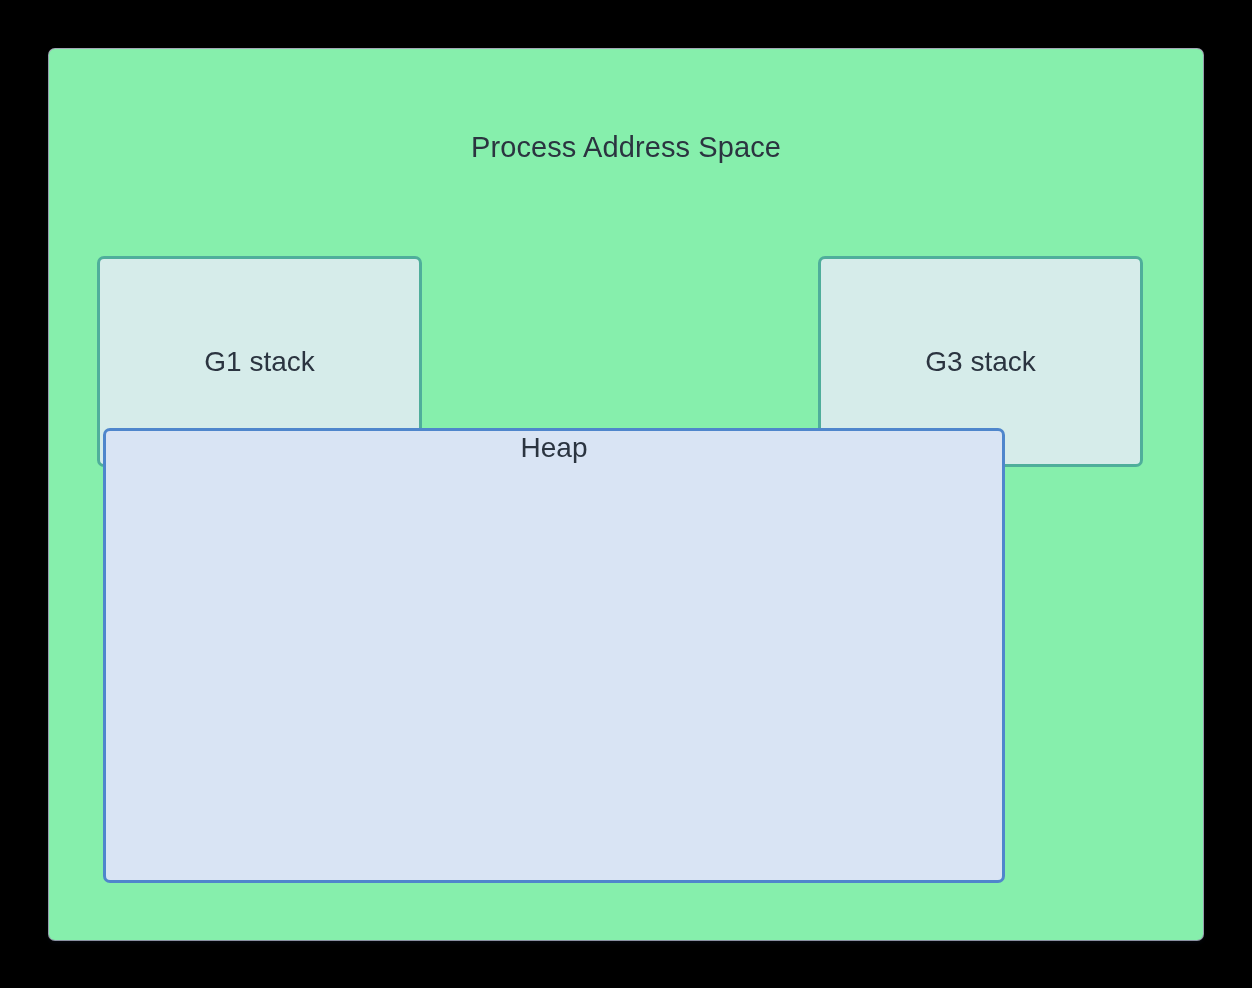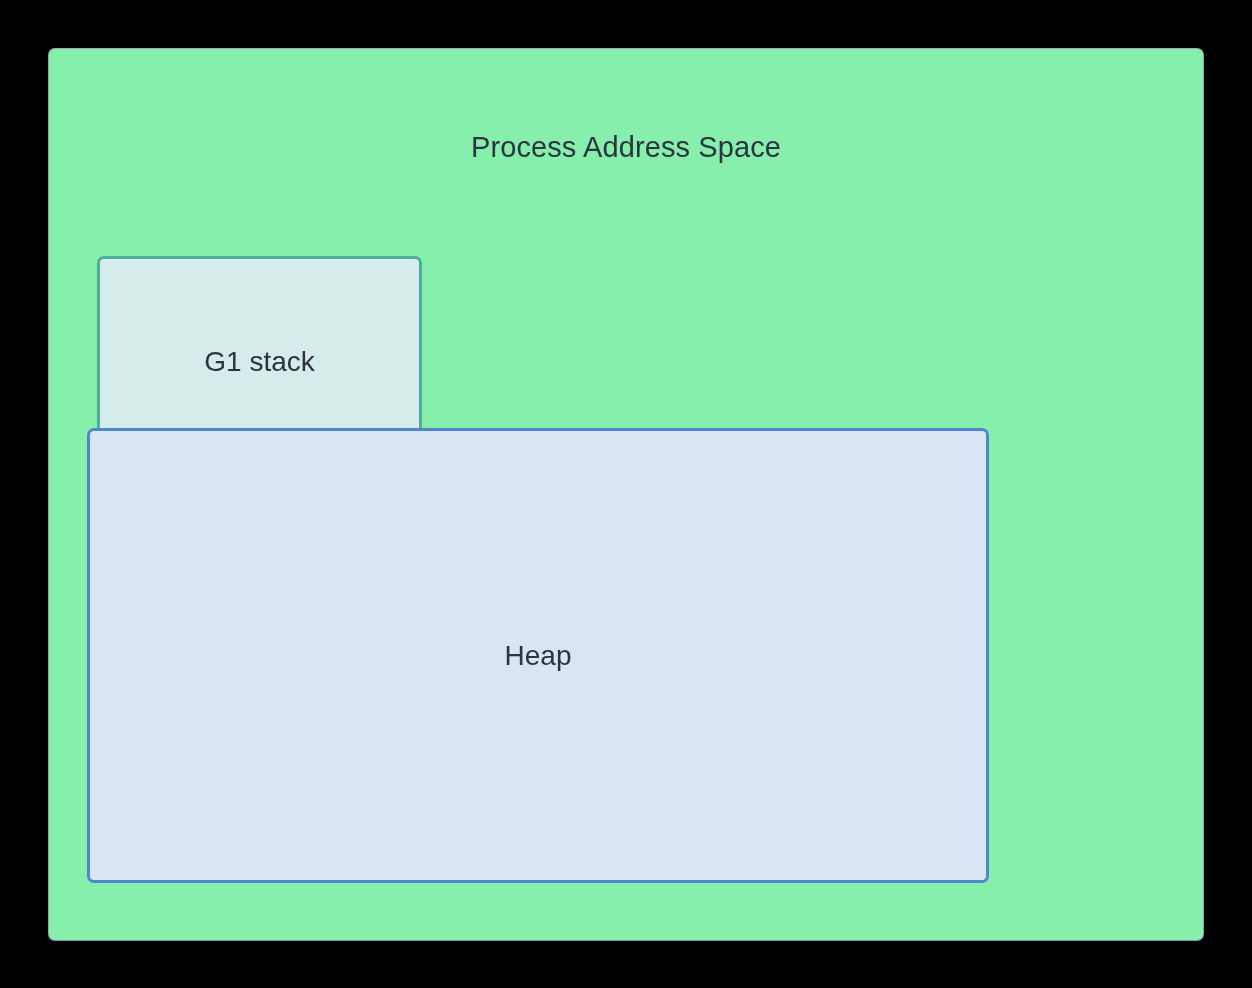--- a/index.html
+++ b/index.html
@@ -74,30 +74,29 @@
     font-size: 28px;
     font-weight: 400;
     color: #2b3440;
     line-height: 34px;
     white-space: nowrap;
   }
 
   
   .heap-box {
     position: absolute;
-    left: 38px;
+    left: 54px;
     top: 379px;
     width: 902px;
     height: 455px;
     box-sizing: border-box;
     background: #d9e4f4;
     border: 3px solid #4f86cc;
     border-radius: 7px;
     display: flex;
-    align-items: center;
     justify-content: center;
   }
 
   .heap-label {
     font-size: 28px;
     font-weight: 400;
     color: #2b3440;
     line-height: 34px;
     white-space: nowrap;
   }
@@ -109,20 +108,23 @@
 
   <div class="panel-title">Process Address Space</div>
 
   <div class="stack-row">
 
     <div class="stack-box">
       <span class="stack-label">G1 stack</span>
     </div>
 
 
+    <div class="stack-box">
+      <span class="stack-label">G3 stack</span>
+    </div>
 
   </div>
 
   <div class="heap-box">
     <span class="heap-label">Heap</span>
   </div>
 
 </div>
 
 </body></html>

